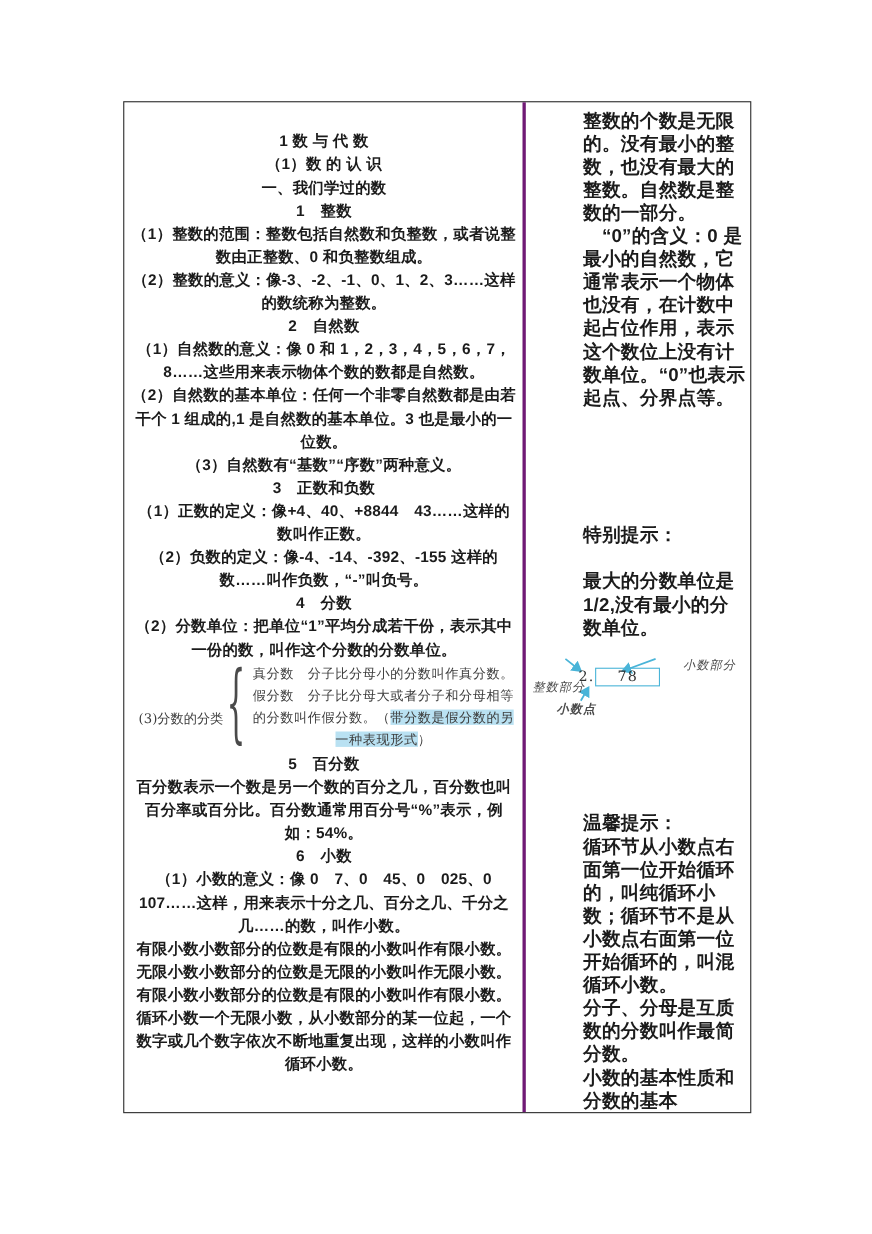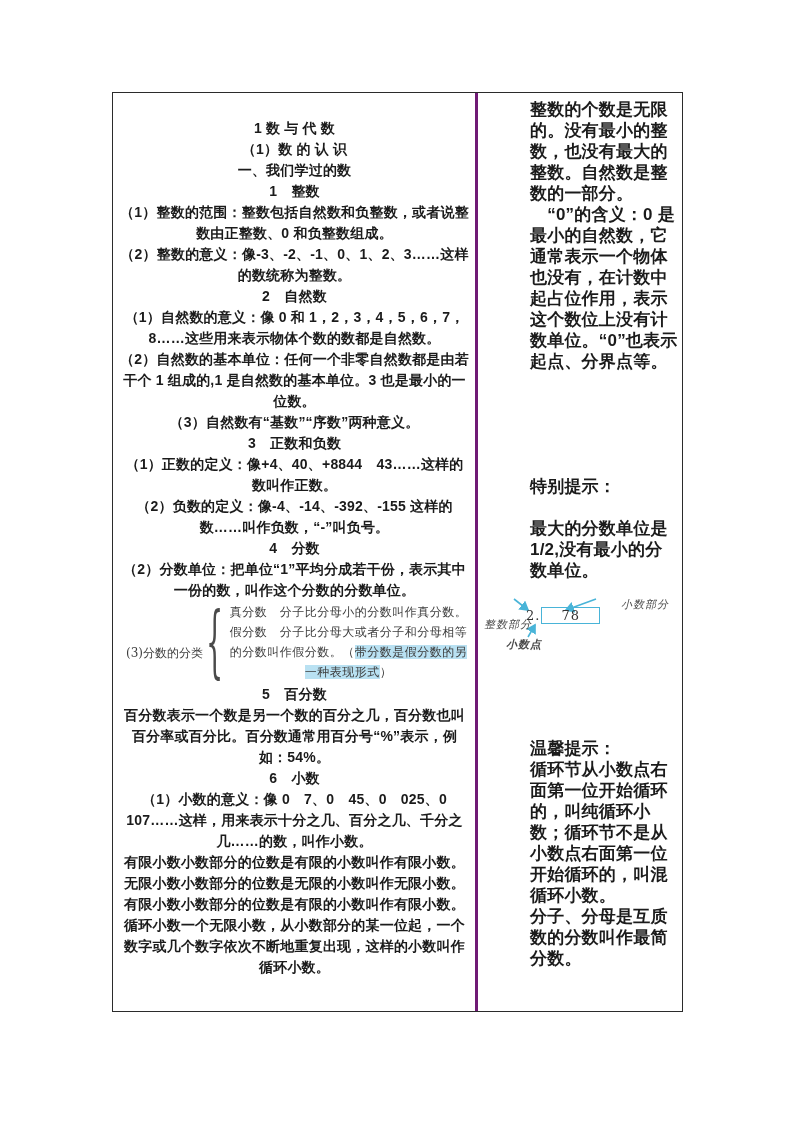--- a/index.html
+++ b/index.html
@@ -120,17 +120,18 @@
             <span class="dg-box">78</span>
           </span>
           <span class="dg-label dg-pt">小数点</span>
         </div>
       </div>
 
       <div class="rblock rb3">
         <p>温馨提示：</p>
         <p>循环节从小数点右面第一位开始循环的，叫纯循环小数；循环节不是从小数点右面第一位开始循环的，叫混循环小数。</p>
         <p>分子、分母是互质数的分数叫作最简分数。</p>
+        <p>小数的基本性质和分数的基本</p>
       </div>
 
     </div>
   </div>
 </div>
 
 </body></html>

